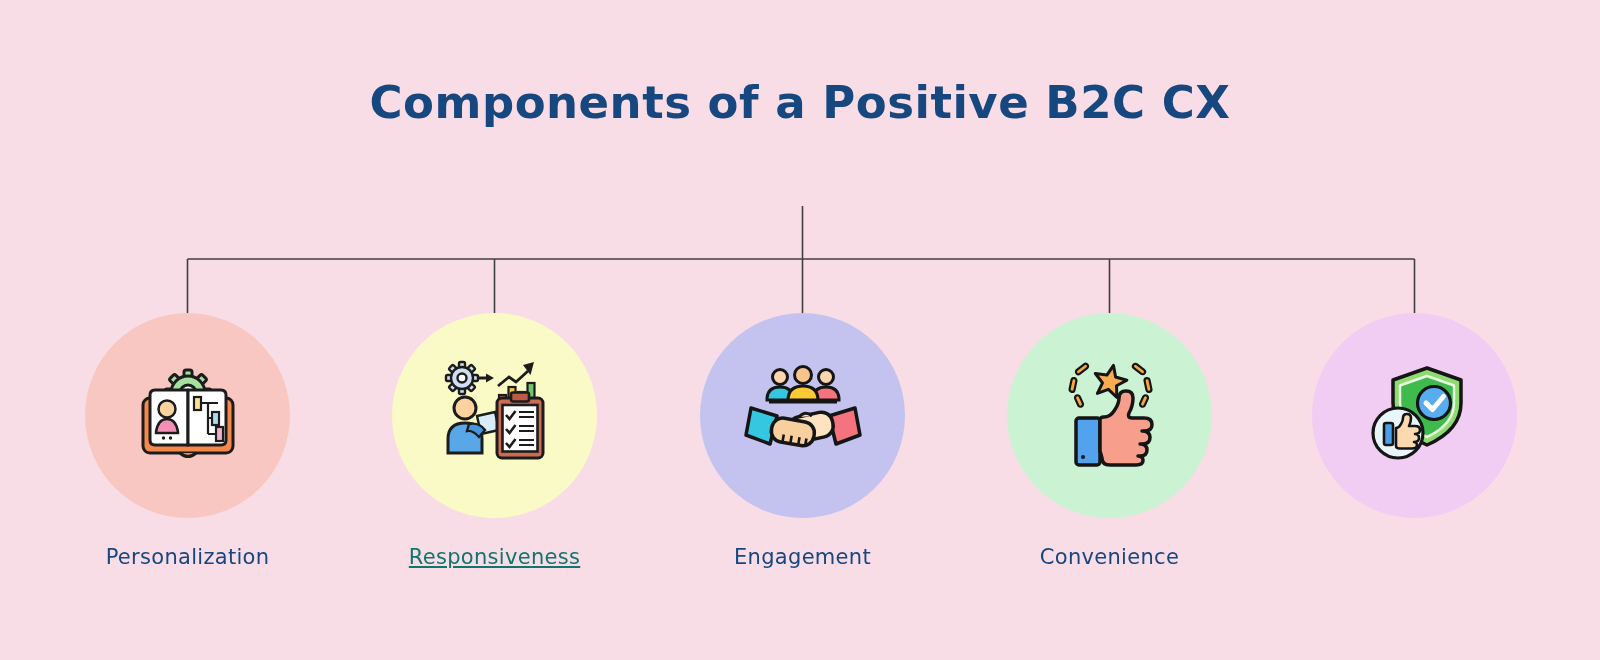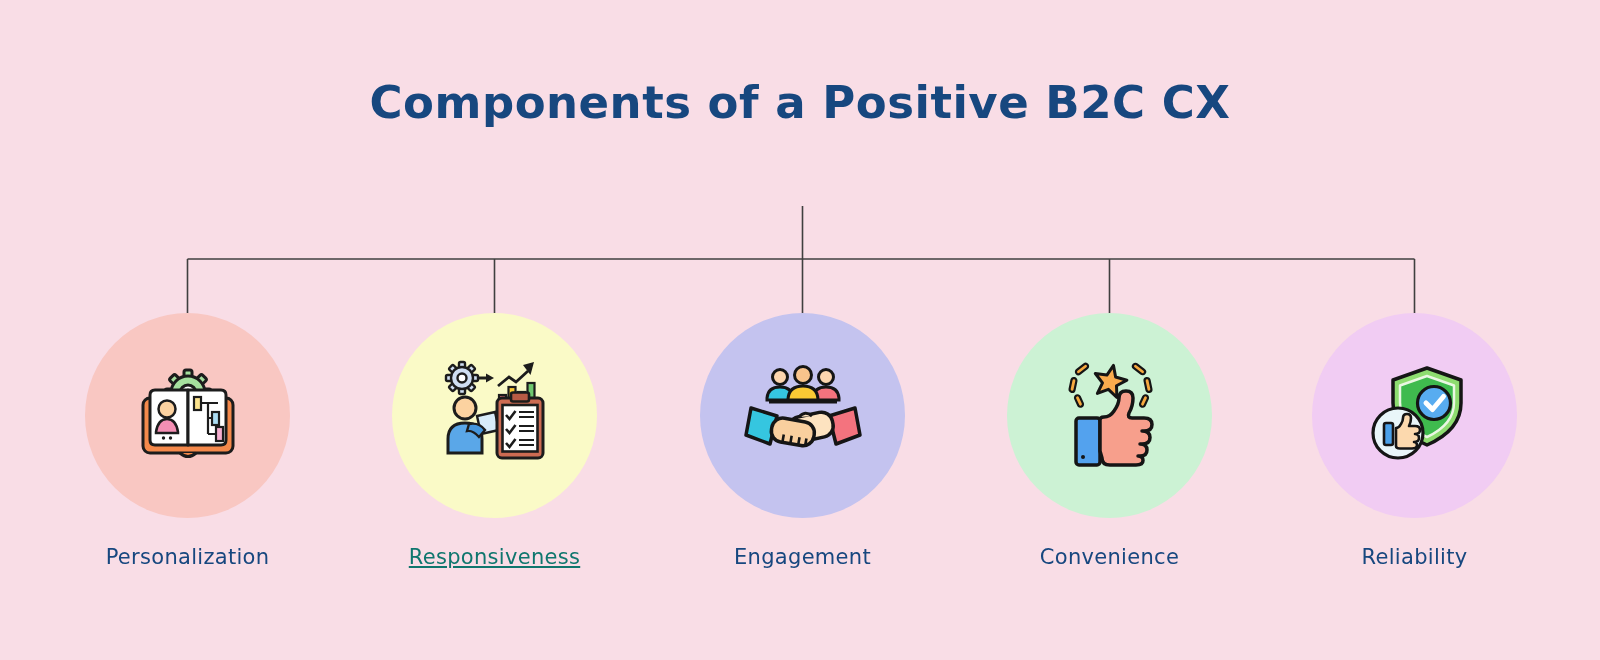--- a/index.html
+++ b/index.html
@@ -201,16 +201,15 @@
         <path d="M72,20 L99,29.5 v17 q0,22 -27,34.5 q-27,-12.5 -27,-34.5 v-17 z" fill="#3fbb4e" stroke="#eaf7e3" stroke-width="2.5" stroke-linejoin="round"></path>
 
         <circle cx="79" cy="47" r="16.5" fill="#58acf0" stroke="#151515" stroke-width="3.2"></circle>
         <path d="M71,47 l6.5,6.5 11,-13" stroke="#ffffff" stroke-width="5" fill="none" stroke-linecap="round" stroke-linejoin="round"></path>
 
         <circle cx="43" cy="77" r="25" fill="#e9f6f9" stroke="#151515" stroke-width="3.2"></circle>
         <rect x="29" y="67" width="9" height="22" rx="2" fill="#4aa0e8" stroke="#151515" stroke-width="2.6"></rect>
         <path d="M41,90 V72 q3,0 5,-4 q2,-3 2,-6 q0,-4 4,-4 q4,0 4,4 q0,4 -2,8 h6 q5,0 5,4 q0,4 -5,4 q4,0 4,4 q0,4 -5,4 q3,0 3,3 q0,3.5 -5,3.5 h-12 q-4,0 -4,-2.5 z" fill="#fcd9ae" stroke="#151515" stroke-width="2.6" stroke-linejoin="round"></path>
       </svg>
     </div>
-    <div class="item-label" style="color: rgb(23, 71, 127);">Reliability</div>
   </div>
 
 </div>
 
 </body></html>

